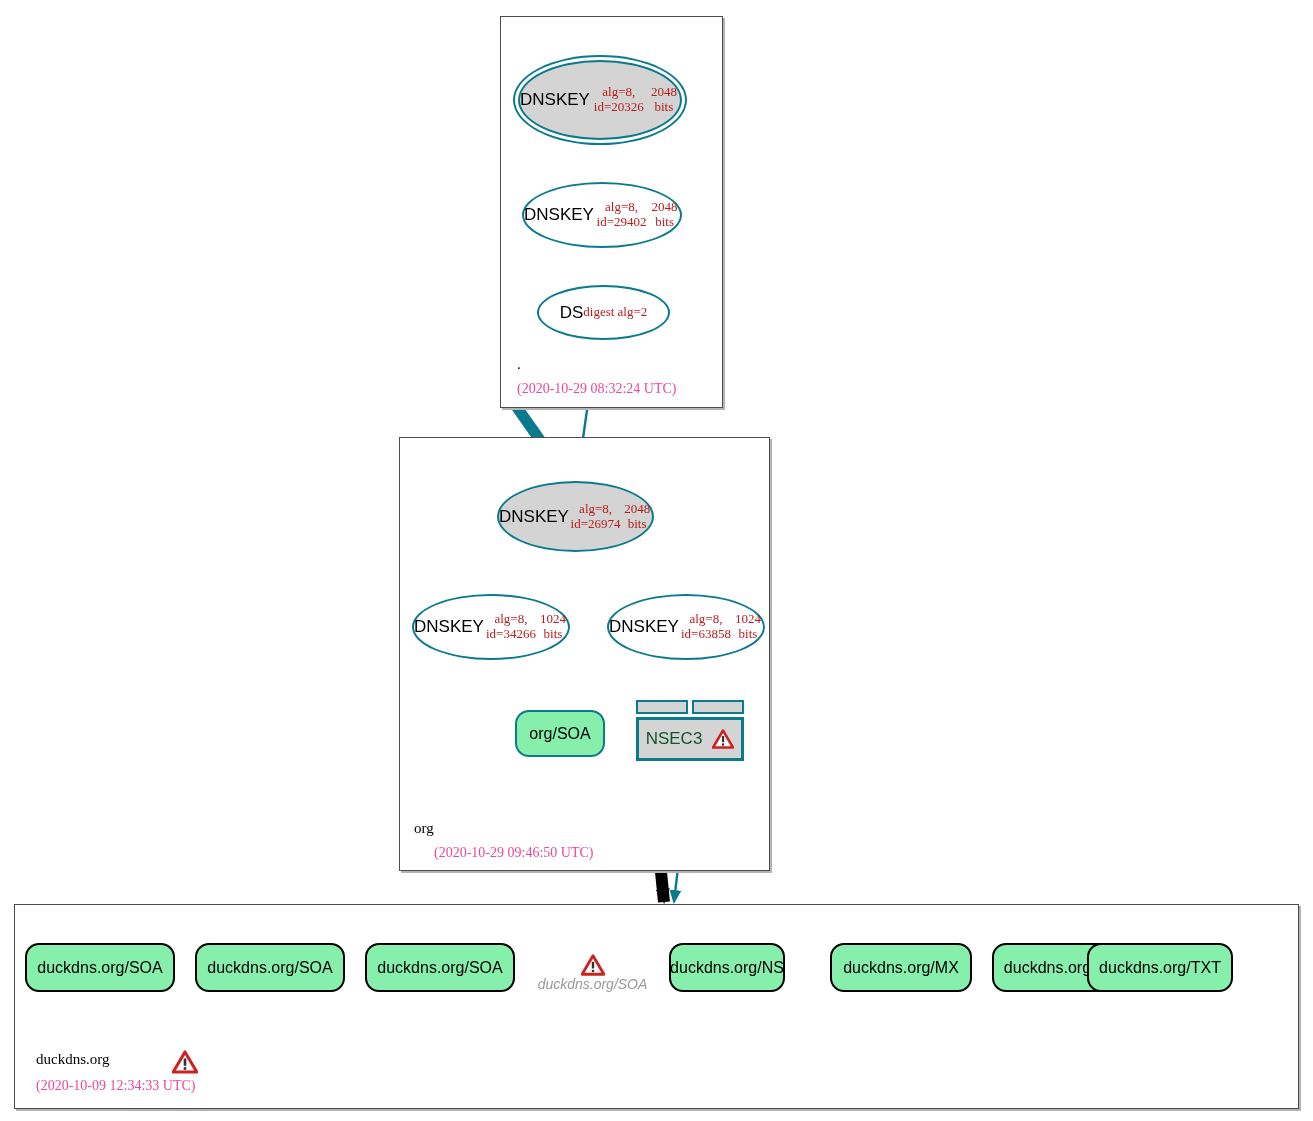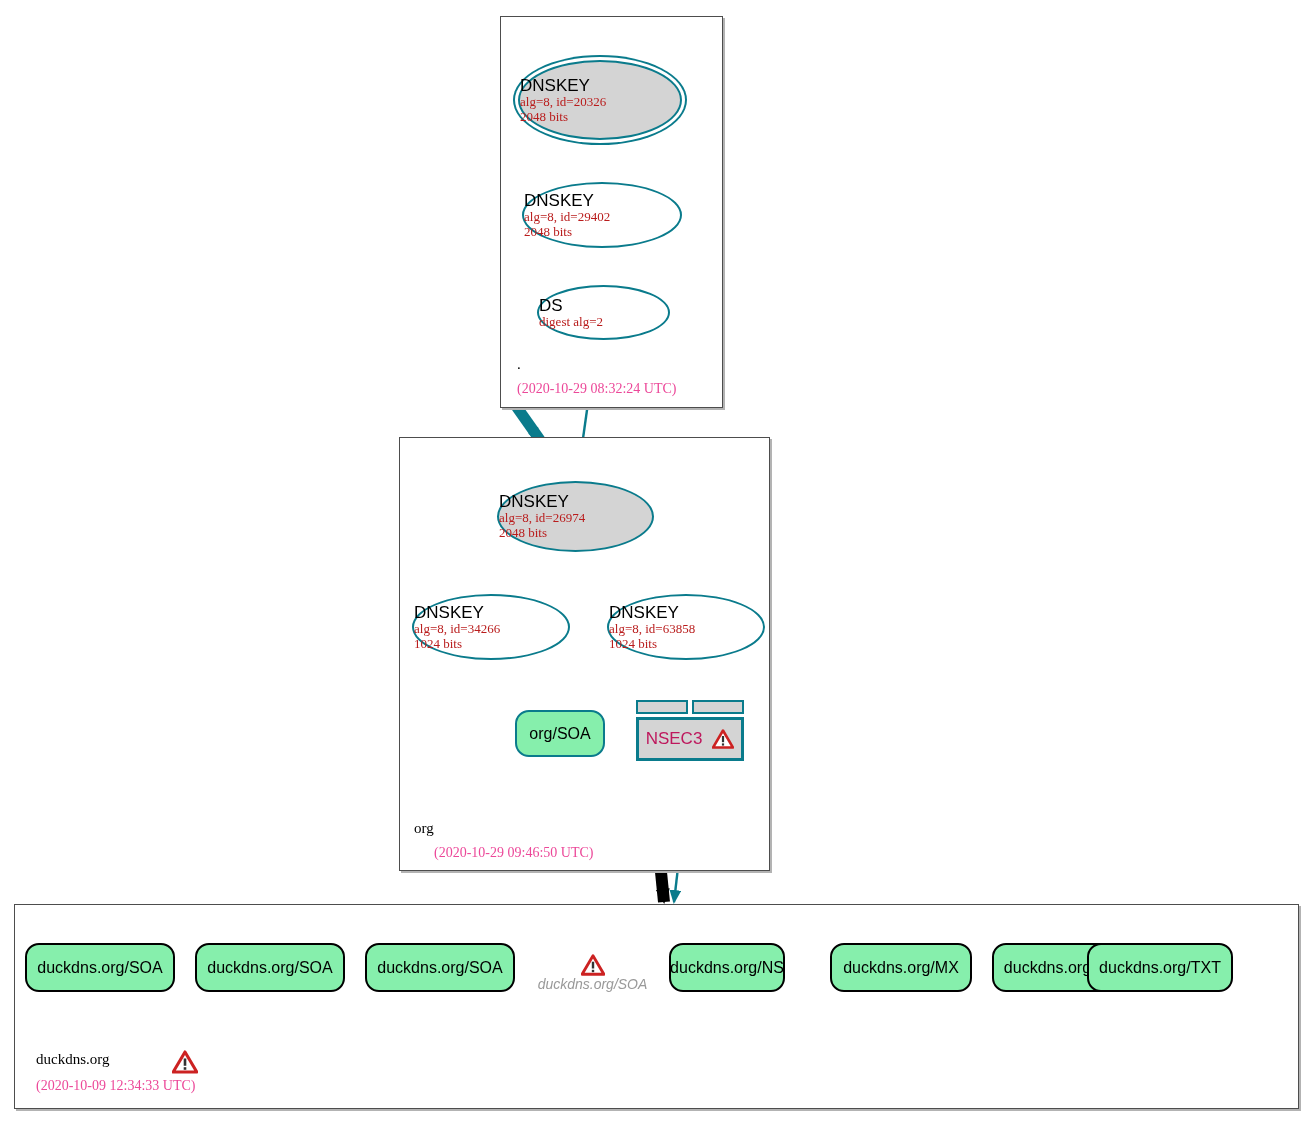--- a/index.html
+++ b/index.html
@@ -44,22 +44,21 @@
     position: absolute;
     font-family: "Liberation Serif", serif;
     font-size: 14px;
     color: #ec4899;
     white-space: nowrap;
   }
   .node {
     position: absolute;
     box-sizing: border-box;
     display: flex;
-    flex-direction: column;
-    align-items: flex-start;
+    align-items: center;
     justify-content: center;
     text-align: center;
     line-height: 1.12;
   }
   
   .ellipse {
     border: 2px solid #0a7b8c;
     border-radius: 50%;
     background: #ffffff;
   }
@@ -132,21 +131,21 @@
     height: 44px;
     background: #d4d4d4;
     border: 3px solid #0a7b8c;
     box-sizing: border-box;
     display: flex;
     align-items: center;
     justify-content: center;
     gap: 10px;
     font-family: "Liberation Sans", sans-serif;
     font-size: 17px;
-    color: #be185d;
+    color: #14532d;
   }
   .warn {
     display: inline-block;
     position: relative;
     width: 22px;
     height: 20px;
     flex: none;
   }
   .warn svg { display: block; }
 </style>

